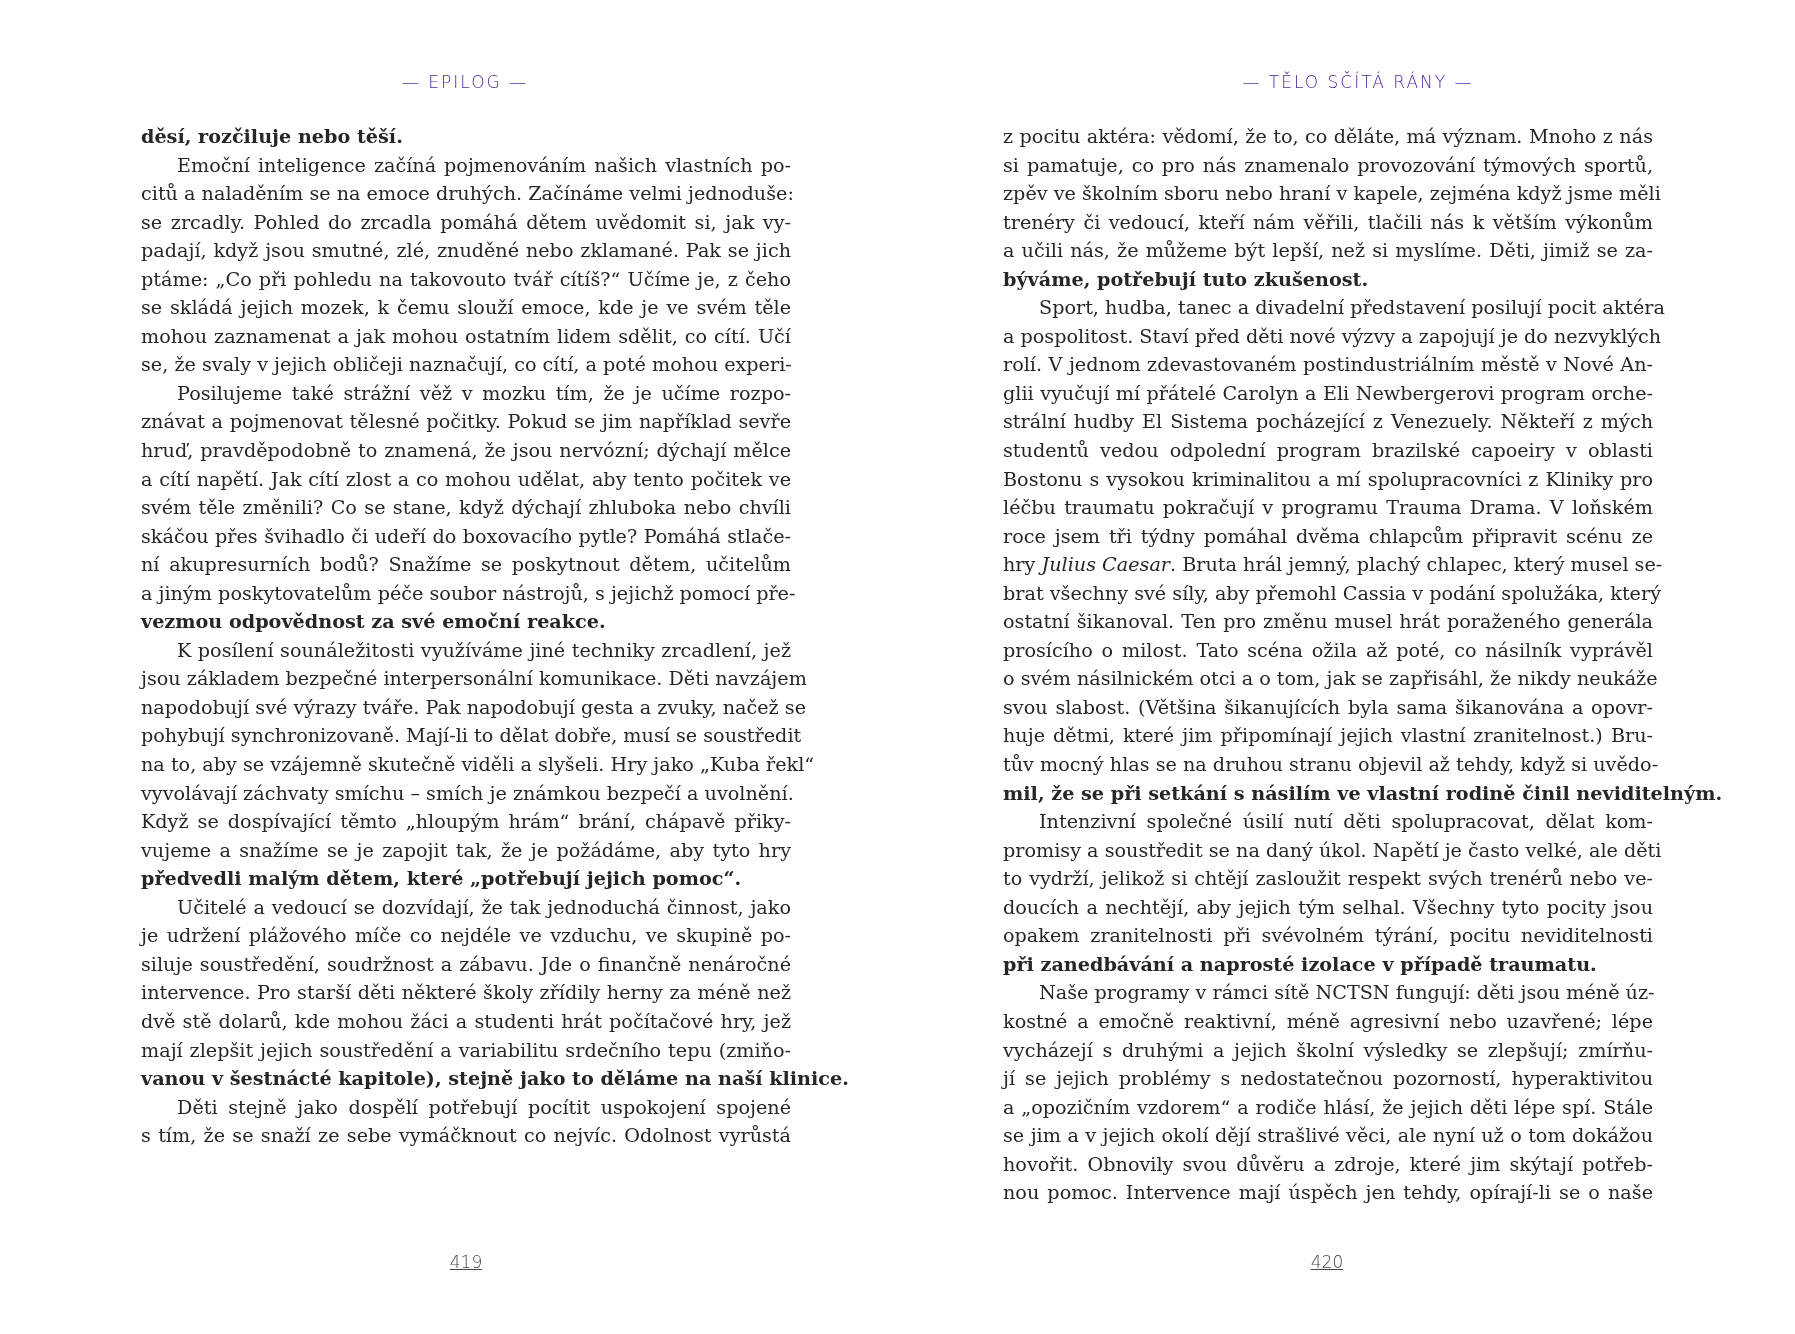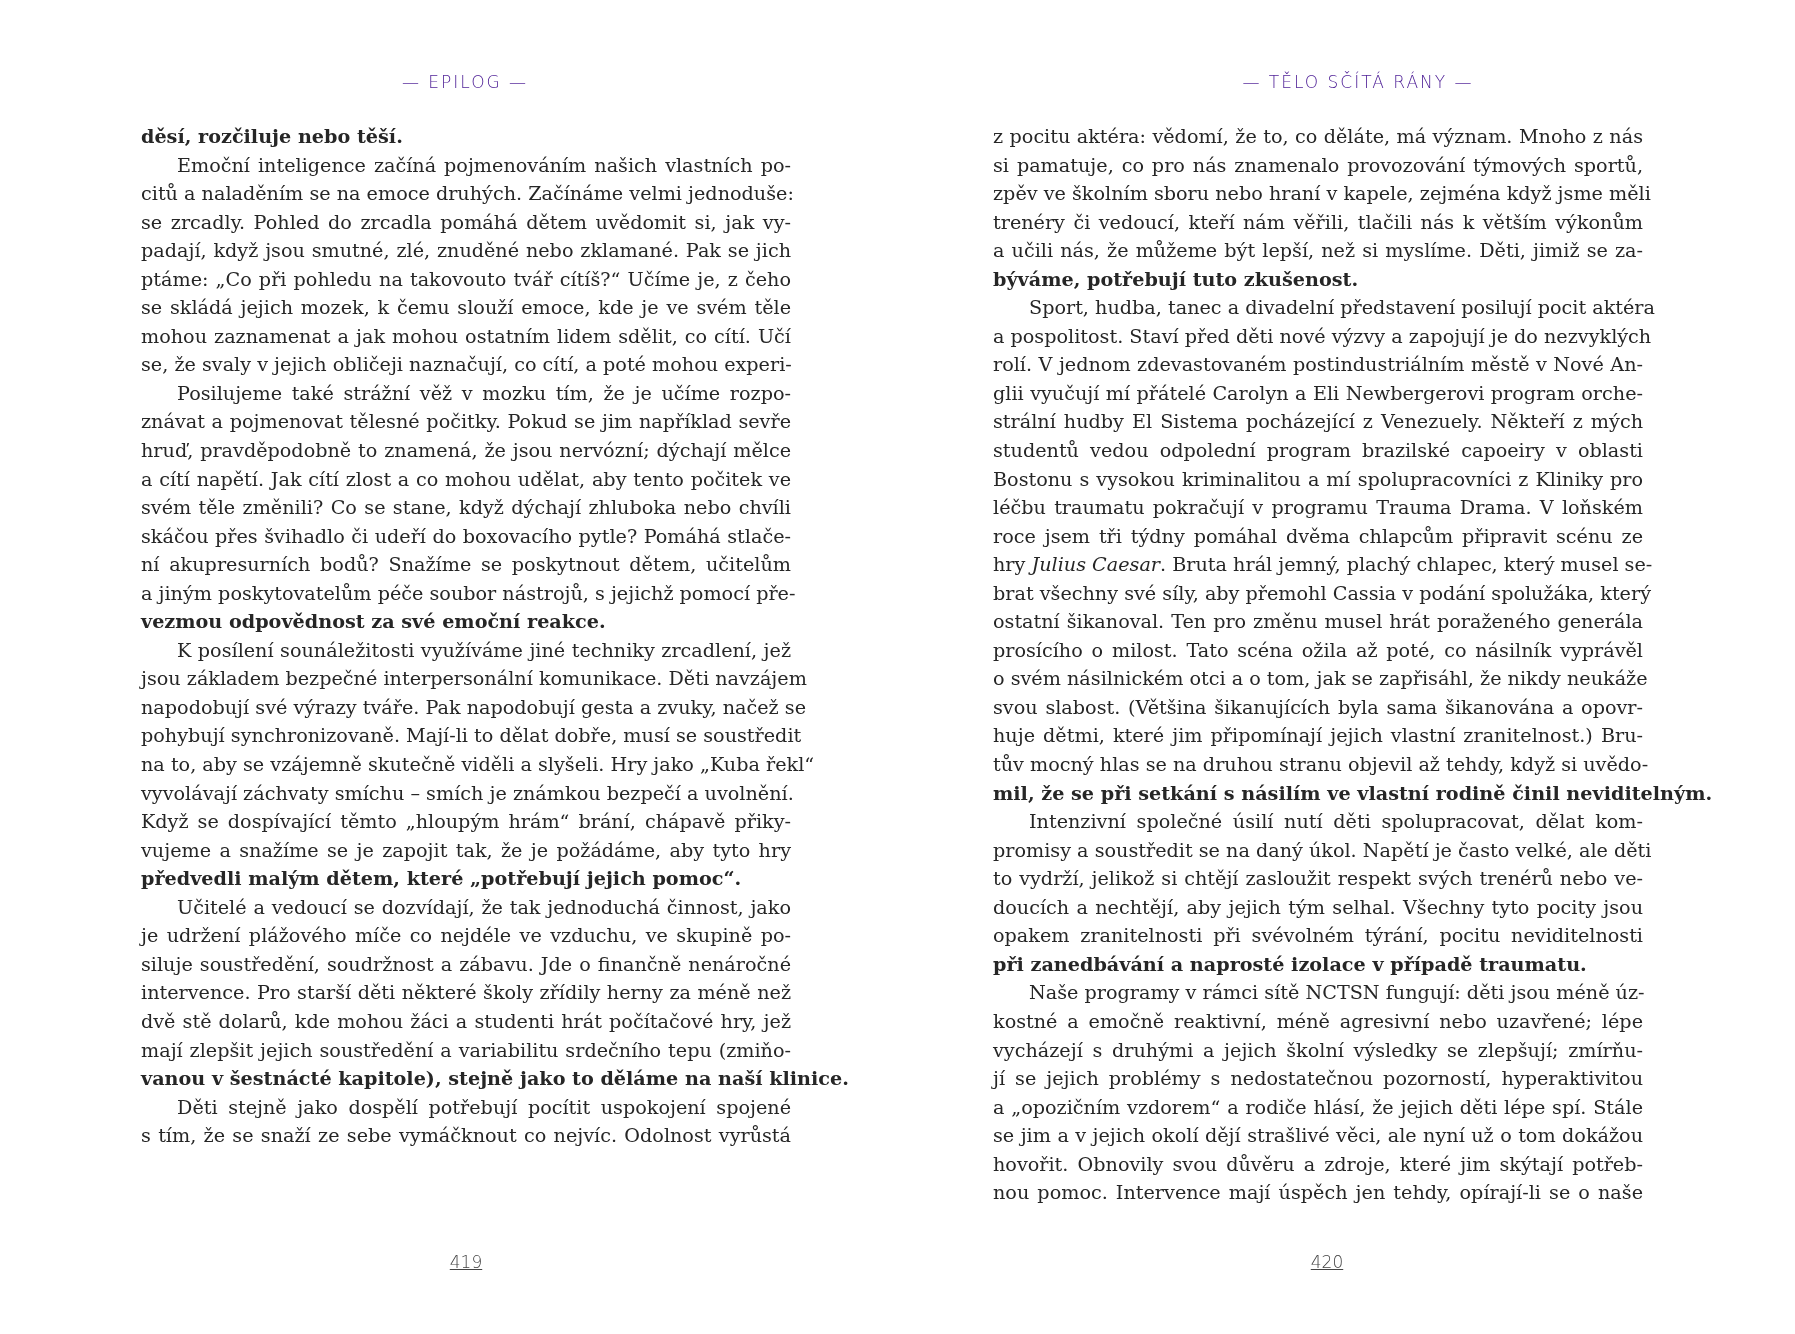--- a/index.html
+++ b/index.html
@@ -40,21 +40,21 @@
     .text-block {
       position: absolute;
       top: 123px;
       width: 650px;
       font-family: "DejaVu Serif", serif;
       font-size: 19.2px;
       line-height: 28.55px;
       color: #262626;
     }
     .page-left .text-block { left: 141px; }
-    .page-right .text-block { left: 96px; }
+    .page-right .text-block { left: 106px; }
 
     .line {
       display: block;
       height: 28.55px;
       white-space: nowrap;
       text-align: justify;
       text-align-last: justify;
       overflow: visible;
     }
     .line.last {

